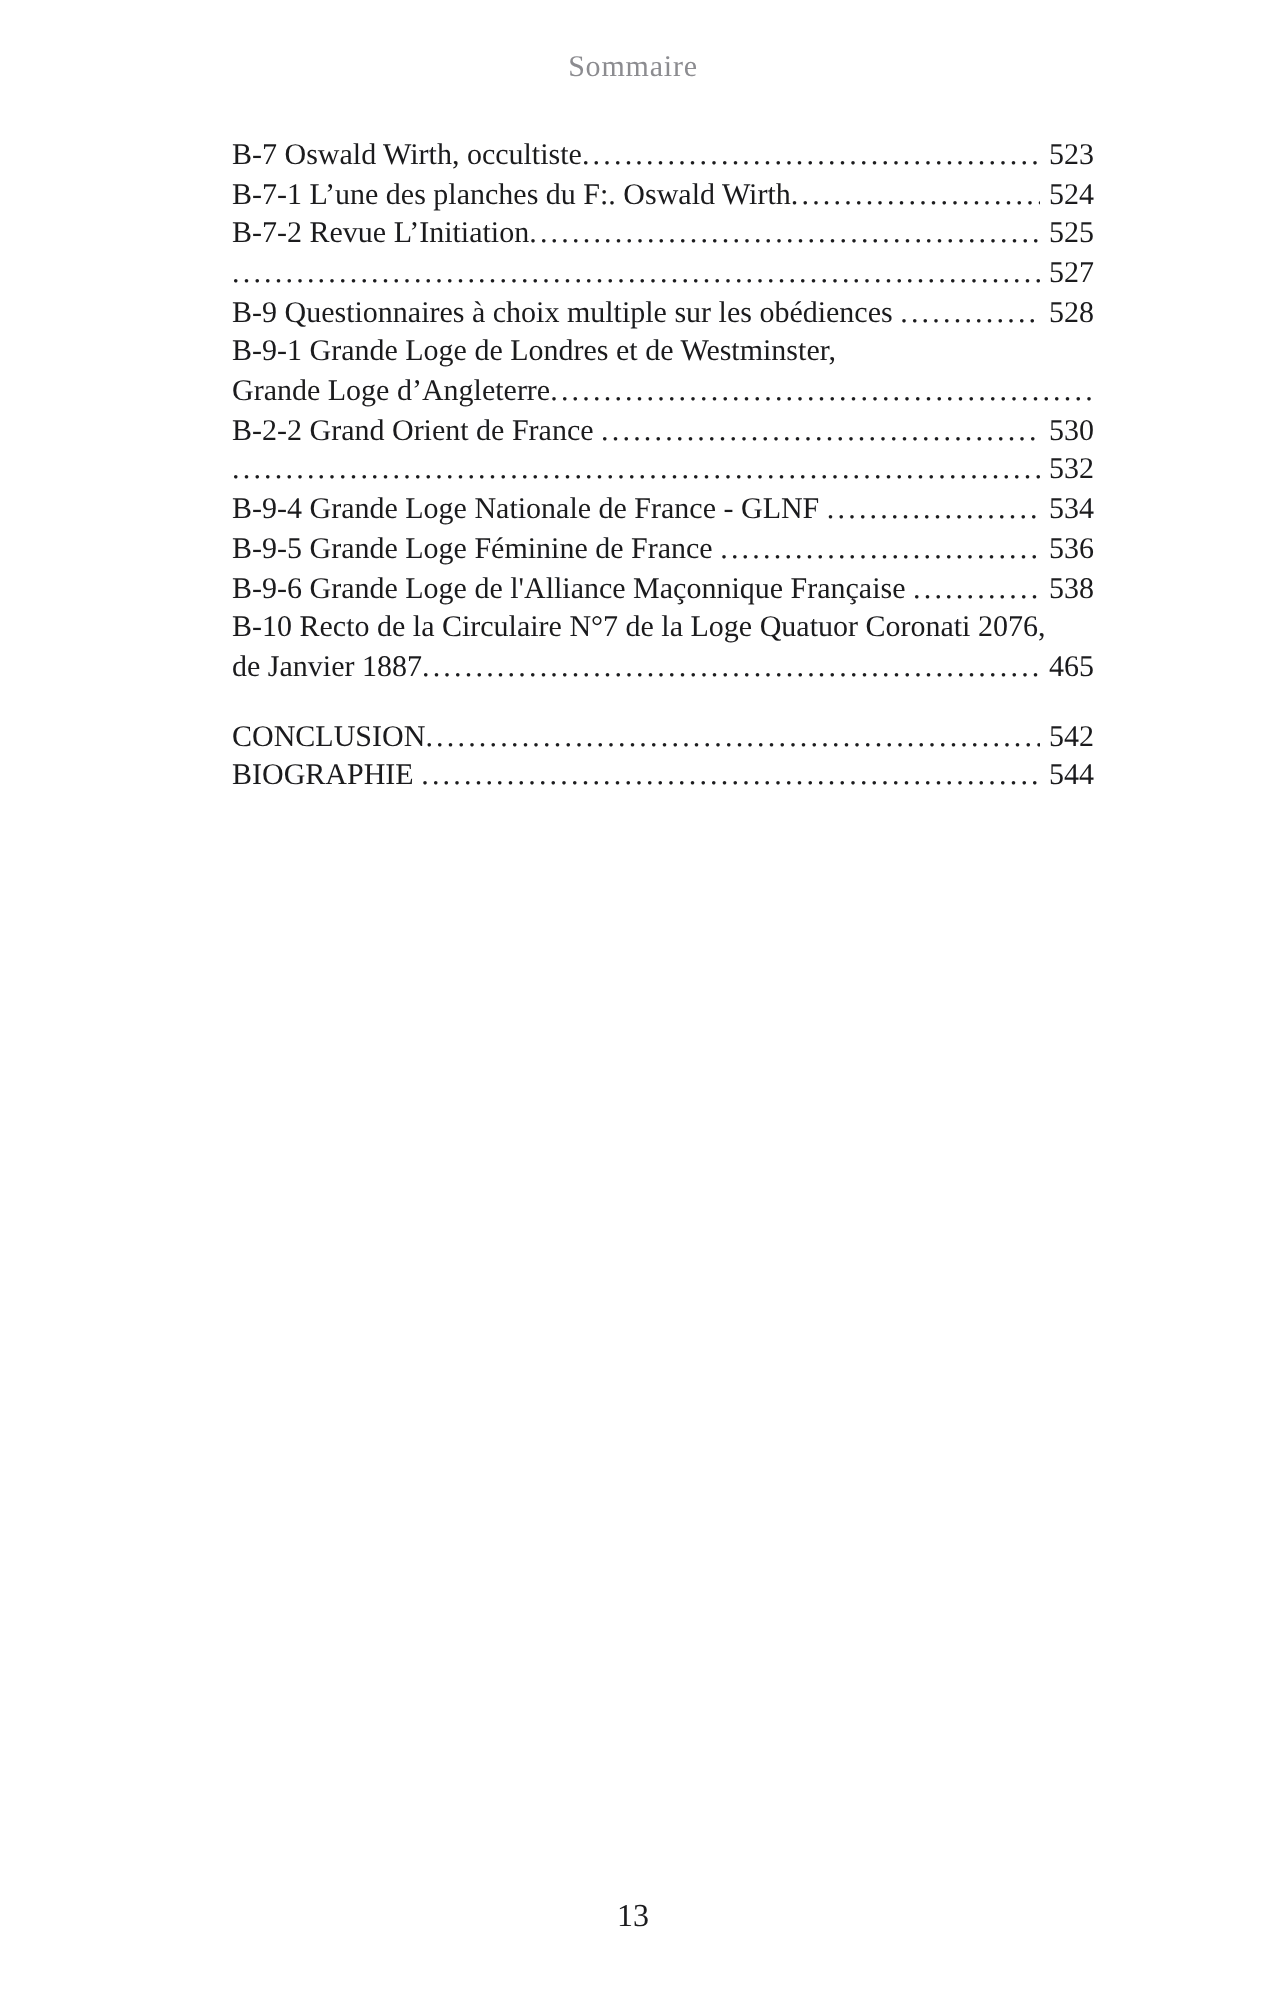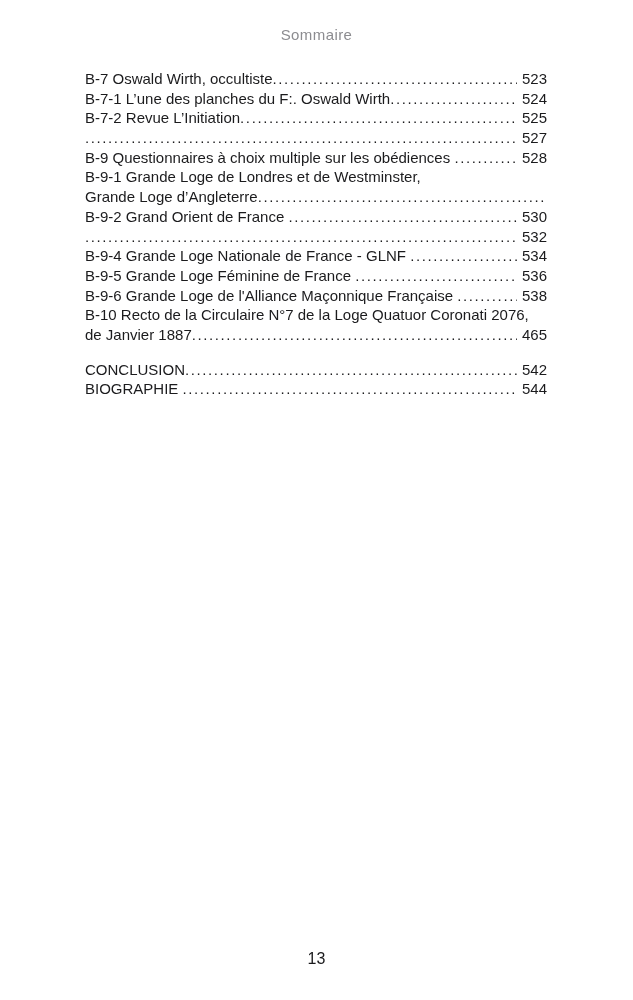--- a/index.html
+++ b/index.html
@@ -5,21 +5,21 @@
   html, body {
     margin: 0;
     padding: 0;
     background: #ffffff;
   }
   .page {
     position: relative;
     width: 633px;
     height: 976px;
     background: #ffffff;
-    font-family: Liberation Sans, sans-serif;
+    font-family: Liberation Serif, serif;
     color: #1b1b1d;
     overflow: hidden;
   }
   .running-header {
     position: absolute;
     top: 26px;
     left: 0;
     width: 100%;
     text-align: center;
     font-size: 15px;
@@ -28,23 +28,24 @@
   }
   .toc {
     position: absolute;
     top: 69px;
     left: 85px;
     width: 462px;
     font-size: 15px;
   }
   .toc-row {
     display: flex;
-    align-items: center;
+    align-items: flex-end;
     height: 19.7px;
     line-height: 19.7px;
+    margin-left: 31px;
   }
   .toc-label {
     white-space: pre;
     flex: 0 0 auto;
     max-width: 100%;
   }
   .toc-dots {
     flex: 1 1 auto;
     overflow: hidden;
     white-space: nowrap;
@@ -107,21 +108,21 @@
       <div class="toc-row">
     <span class="toc-label">B-9-1 Grande Loge de Londres et de Westminster,</span>
 
   </div>
       <div class="toc-row">
     <span class="toc-label">Grande Loge d’Angleterre</span>
     <span class="toc-dots"></span>
 
   </div>
       <div class="toc-row">
-    <span class="toc-label">B-9-2 Grand Orient de France </span>
+    <span class="toc-label">B-2-2 Grand Orient de France </span>
     <span class="toc-dots"></span>
     <span class="toc-page">530</span>
   </div>
       <div class="toc-row">
     <span class="toc-dots"></span>
     <span class="toc-page">532</span>
   </div>
       <div class="toc-row">
     <span class="toc-label">B-9-4 Grande Loge Nationale de France - GLNF </span>
     <span class="toc-dots"></span>

